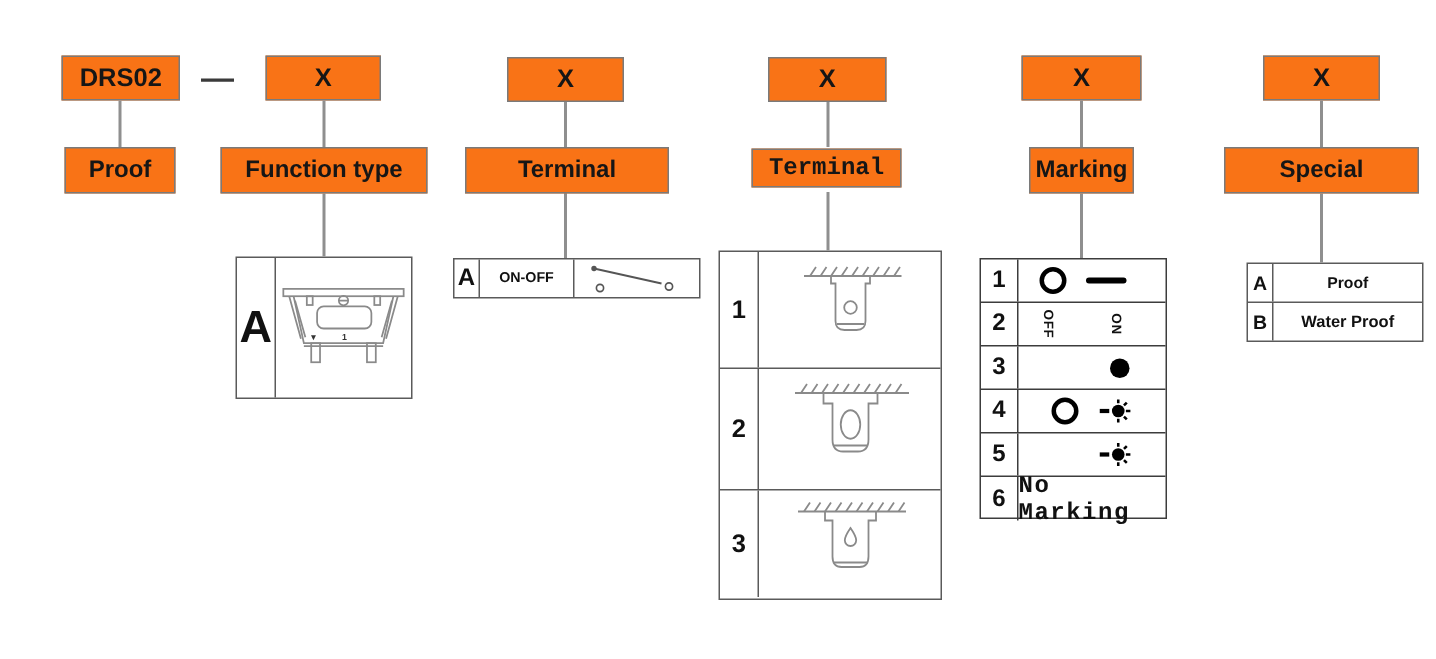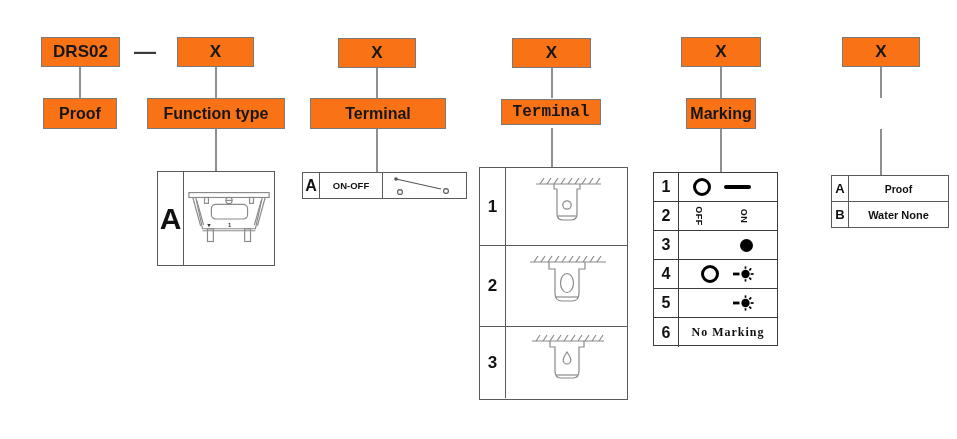--- a/index.html
+++ b/index.html
@@ -28,21 +28,21 @@
     font-weight:bold;color:#111;flex:0 0 auto;
   }
   .valcell{flex:1 1 auto;display:flex;align-items:center;box-sizing:border-box;position:relative;}
   .center{justify-content:center;}
   
   .sym-row{display:flex;align-items:center;justify-content:space-between;width:100%;padding:0 14px;box-sizing:border-box;}
   .circle-outline{width:12px;height:12px;border:3px solid #000;border-radius:50%;}
   .dash-sym{width:27px;height:4.5px;background:#000;border-radius:2px;}
   .filled-circle{width:13px;height:13px;background:#000;border-radius:50%;}
   .rot-label{font-size:9px;font-weight:bold;transform:rotate(90deg);letter-spacing:0.5px;}
-  .mono-text{font-family:Liberation Serif, serif;font-size:12px;font-weight:bold;letter-spacing:1px;}
+  .mono-text{font-family:Liberation Mono, monospace;font-size:16px;font-weight:bold;letter-spacing:1px;}
   .onoff-text{font-size:9.5px;font-weight:bold;letter-spacing:0;}
   svg{display:block;}
   .drawing{stroke:#8a8a8a;fill:none;stroke-width:1.2;}
 </style>
 </head>
 <body>
 
 <div class="canvas">
 
   <div class="box codebox" style="left:41px;top:37px;width:79px;height:30px;">
@@ -85,20 +85,23 @@
     <span>Function type</span>
   </div>
   <div class="box labelbox" style="left:310px;top:98px;width:136px;height:31px;">
     <span>Terminal</span>
   </div>
   <div class="box labelbox" style="left:501px;top:99px;width:100px;height:26px;font-family:Liberation Mono, monospace;">
     <span>Terminal</span>
   </div>
   <div class="box labelbox" style="left:686px;top:98px;width:70px;height:31px;">
     <span>Marking</span>
+  </div>
+  <div class="box labelbox" style="left:816px;top:98px;width:130px;height:31px;">
+    <span>Special</span>
   </div>
 
   <div class="tbl" style="left:157px;top:171px;width:118px;height:95px;">
     <div class="trow" style="height:100%;">
       <div class="keycell" style="width:26px;font-size:30px;">A</div>
       <div class="valcell center">
         <svg width="90" height="92" viewBox="0 0 92 94">
           <g class="drawing">
             <rect x="5" y="20" width="82" height="5"></rect>
             <path d="M12,25 L19,57 L73,57 L80,25"></path>
@@ -252,17 +255,17 @@
     </div>
   </div>
 
   <div class="tbl" style="left:831px;top:175px;width:118px;height:53px;">
     <div class="trow" style="height:26px;">
       <div class="keycell" style="width:17px;font-size:13px;">A</div>
       <div class="valcell center" style="font-weight:bold;font-size:10.5px;">Proof</div>
     </div>
     <div class="trow" style="height:25px;">
       <div class="keycell" style="width:17px;font-size:13px;">B</div>
-      <div class="valcell center" style="font-weight:bold;font-size:11px;">Water None</div>
+      <div class="valcell center" style="font-weight:bold;font-size:11px;">Water Proof</div>
     </div>
   </div>
 
 </div>
 
 </body></html>

